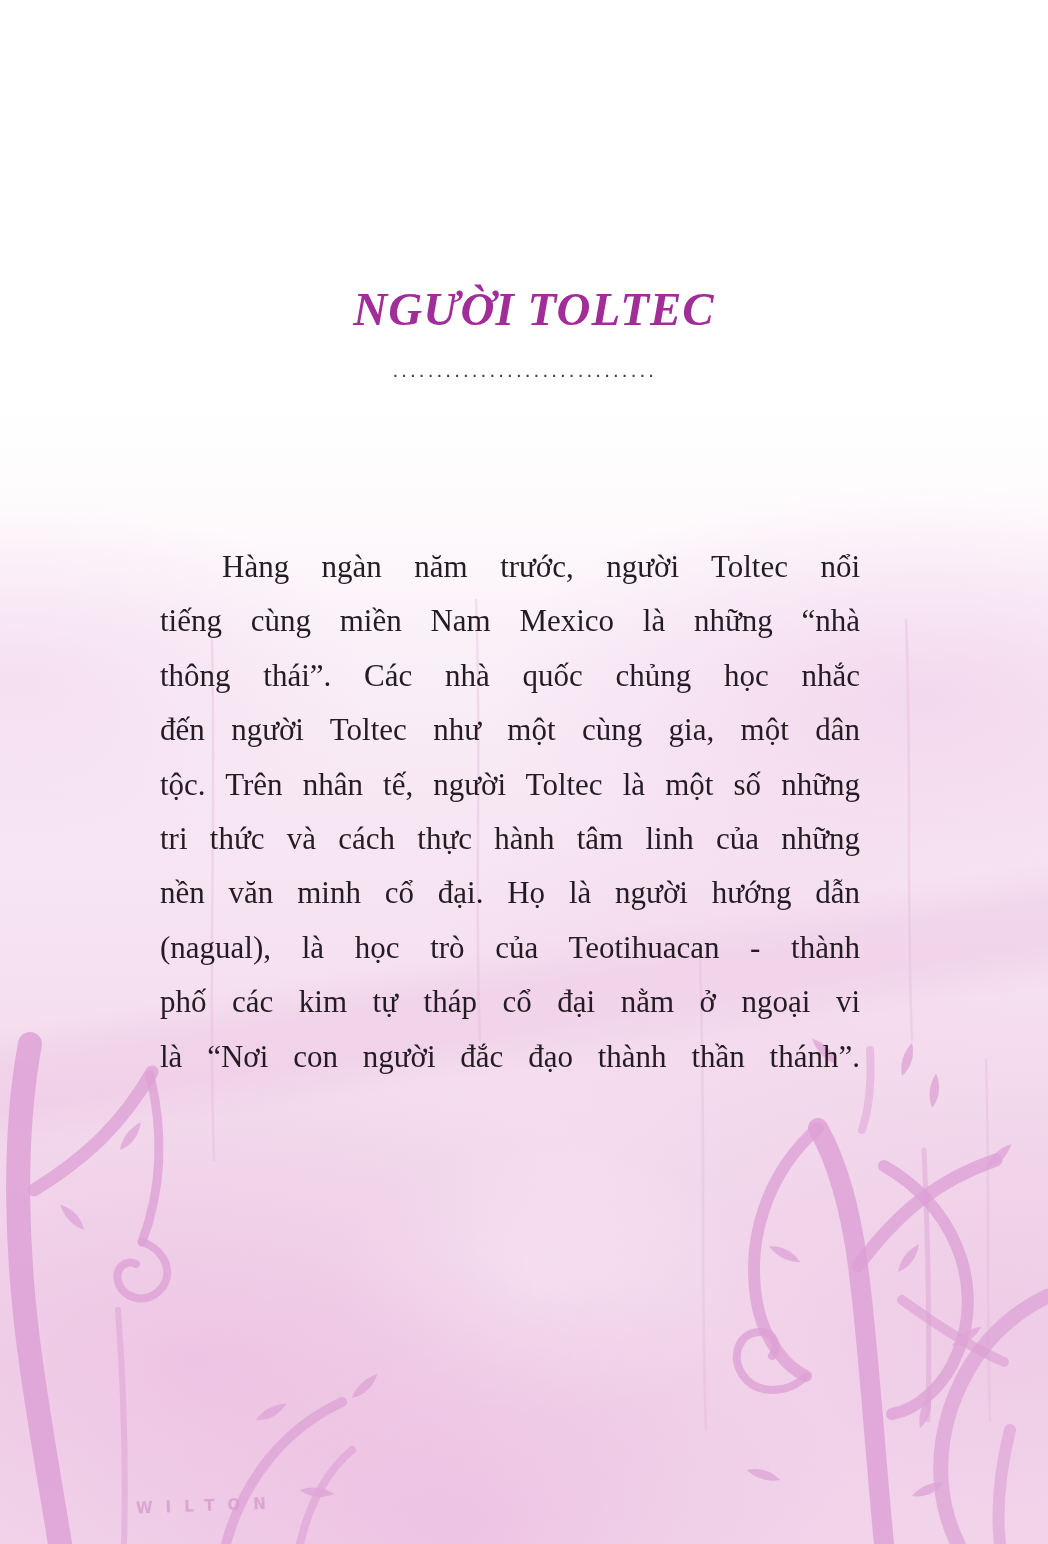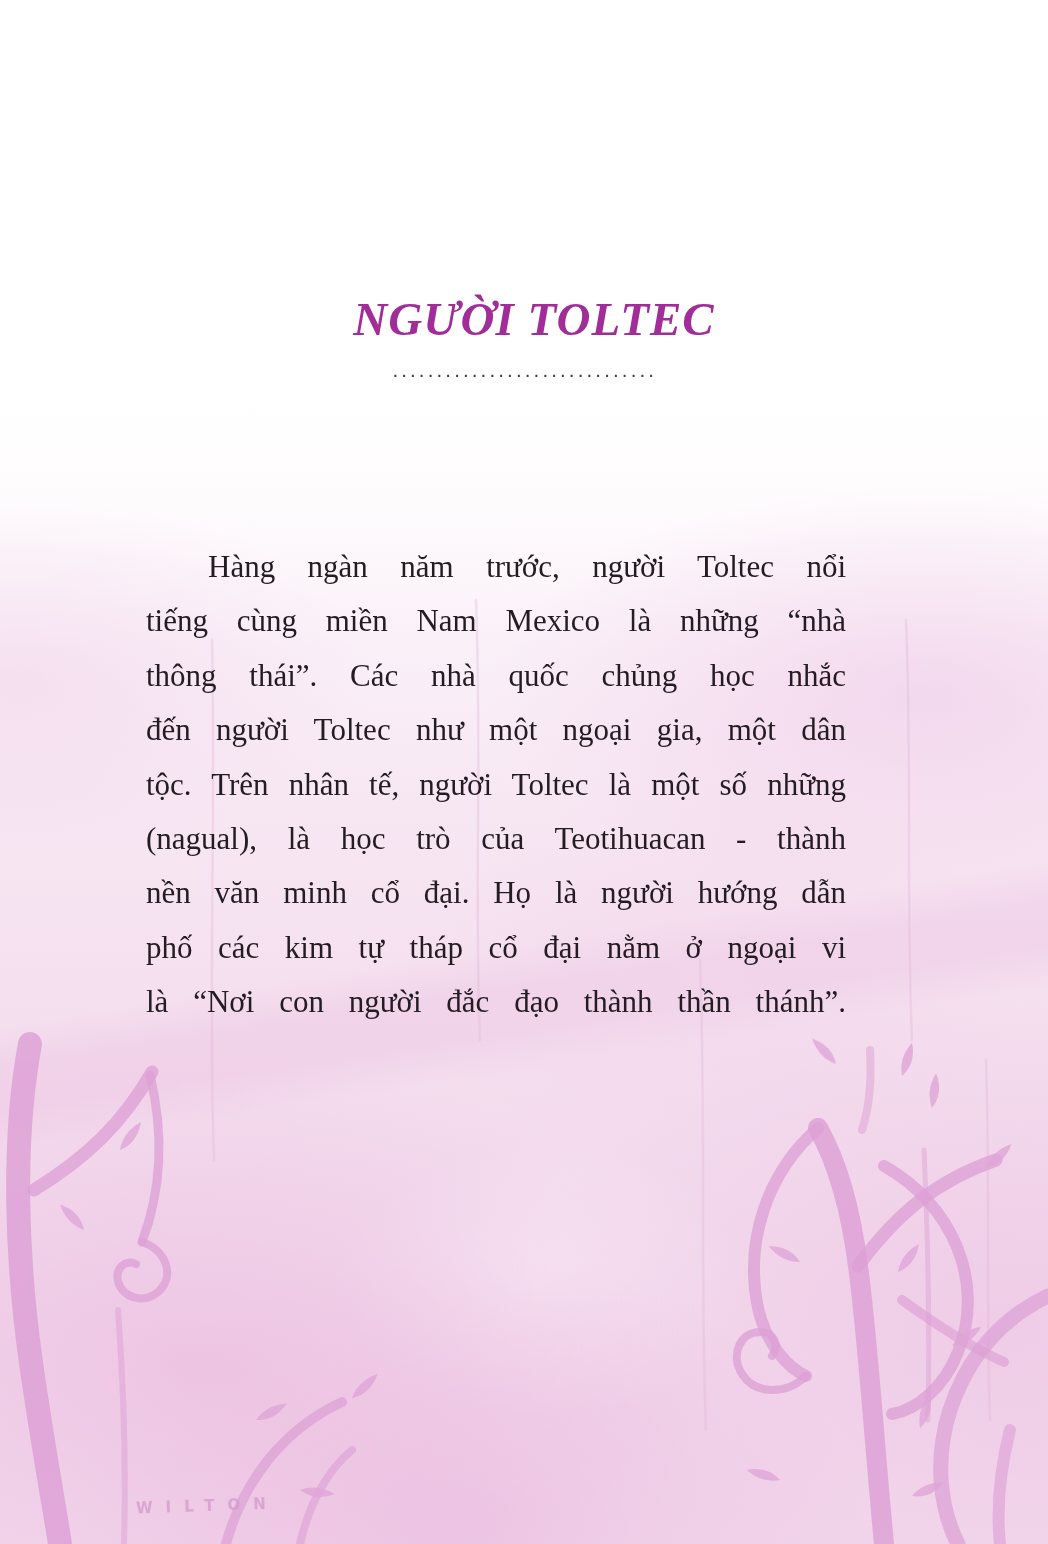--- a/index.html
+++ b/index.html
@@ -28,38 +28,38 @@
   .vines{position:absolute;inset:0;width:100%;height:100%;}
   .signature{
     position:absolute;left:136px;top:1497px;
     font-family:"DejaVu Sans", sans-serif;
     font-size:15px;font-weight:600;
     letter-spacing:13px;
     color:#d49ccb;opacity:.8;
     transform:rotate(-2deg);
   }
   .title{
-    position:absolute;top:292px;left:0;right:0;
+    position:absolute;top:282px;left:0;right:0;
     margin:0;text-align:center;
     font-family:"Liberation Serif", serif;
     font-style:italic;font-weight:700;
     font-size:47px;letter-spacing:1px;
     color:var(--title-color,#a12d98);
     padding-left:20px;
   }
   .dots{
     position:absolute;top:366px;left:0;right:0;
     text-align:center;
     font-family:"DejaVu Sans Mono", monospace;
     font-size:12px;font-weight:700;
     letter-spacing:1.6px;
     color:#3f3b40;
   }
   .para{
-    position:absolute;left:146px;top:540px;width:700px;
+    position:absolute;left:160px;top:540px;width:700px;
     font-size:31px;
     color:var(--body-text,#241c23);
   }
   .line{
     height:54.4px;line-height:54.4px;
     text-align:justify;
     -moz-text-align-last:justify;
     text-align-last:justify;
     word-spacing:2px;
   }
@@ -155,21 +155,22 @@
   <div class="signature">WILTON</div>
 
   <h1 class="title">NGƯỜI TOLTEC</h1>
 
   <div class="dots">..............................</div>
 
   <div class="para">
     <div class="line indent">Hàng ngàn năm trước, người Toltec nổi</div>
     <div class="line">tiếng cùng miền Nam Mexico là những “nhà</div>
     <div class="line">thông thái”. Các nhà quốc chủng học nhắc</div>
-    <div class="line">đến người Toltec như một ngoại gia, một dân</div>
+    <div class="line">đến người Toltec như một cùng gia, một dân</div>
     <div class="line">tộc. Trên nhân tế, người Toltec là một số những</div>
+    <div class="line">tri thức và cách thực hành tâm linh của những</div>
+    <div class="line">nền văn minh cổ đại. Họ là người hướng dẫn</div>
     <div class="line">(nagual), là học trò của Teotihuacan - thành</div>
-    <div class="line">nền văn minh cổ đại. Họ là người hướng dẫn</div>
     <div class="line">phố các kim tự tháp cổ đại nằm ở ngoại vi</div>
     <div class="line">là “Nơi con người đắc đạo thành thần thánh”.</div>
   </div>
 
 </div>
 
 </body></html>

